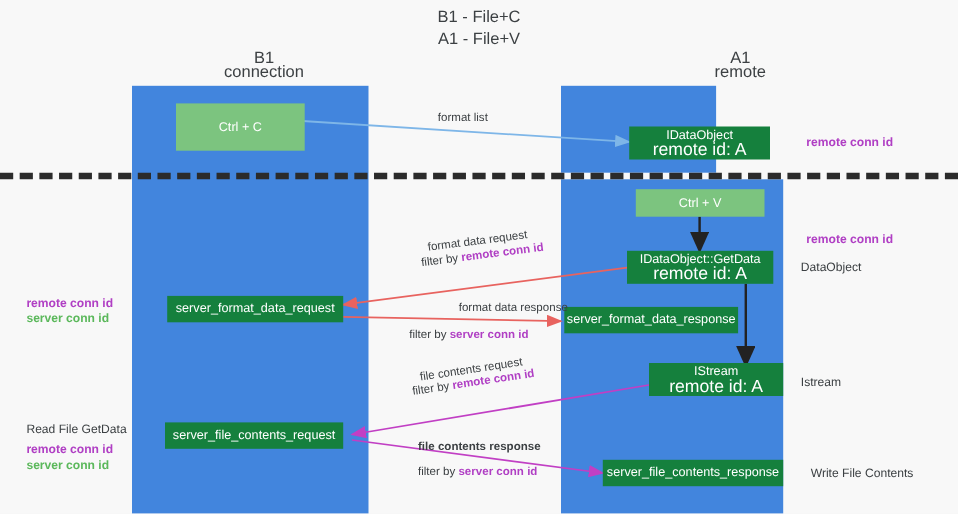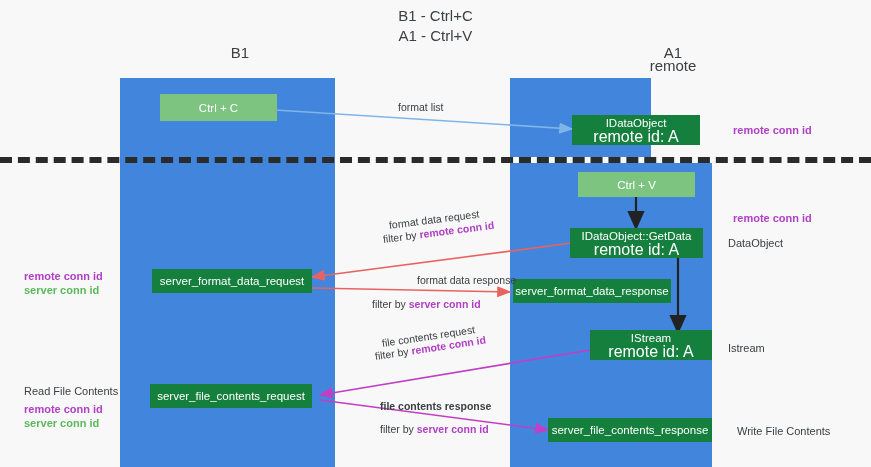--- a/index.html
+++ b/index.html
@@ -107,30 +107,31 @@
     overflow: visible;
     pointer-events: none;
   }
 </style>
 </head>
 <body>
 
 <div id="canvas">
 
   <div class="title">
-    <div>B1 - Ctrl+C</div>
-    <div>A1 - Ctrl+V</div>
+    <div>B1 - File+C</div>
+    <div>A1 - File+V</div>
   </div>
 
   <div class="lane b1"></div>
   <div class="lane a1" style="top:78px;height:79px;"></div>
   <div class="lane a1b" style="top:163px;height:304px;"></div>
 
   <div class="col-head b1">
     <div>B1</div>
+    <div>connection</div>
   </div>
   <div class="col-head a1">
     <div>A1</div>
     <div>remote</div>
   </div>
 
   <div class="dashed-sep"></div>
 
   <svg class="edges">
     <defs>
@@ -158,21 +159,21 @@
 
     <path d="M 678 258 L 678 330" stroke="#222222" stroke-width="2.2" fill="none" marker-end="url(#ar-blk)"></path>
 
     <path d="M 668 278 L 668 258" stroke="#222222" stroke-width="0" fill="none"></path>
 
     <line x1="590" y1="350" x2="320" y2="395" stroke="#c13fc4" stroke-width="1.6" marker-end="url(#ar-mag)"></line>
 
     <line x1="320" y1="400" x2="548" y2="430" stroke="#c13fc4" stroke-width="1.6" marker-end="url(#ar-mag)"></line>
   </svg>
 
-  <div class="node green" style="left:160px;top:94px;width:117px;height:27px;">
+  <div class="node green" style="left:160px;top:94px;width:117px;height:43px;">
     <span>Ctrl + C</span>
   </div>
 
   <div class="node orange" style="left:572px;top:115px;width:128px;height:30px;">
     <span>IDataObject</span>
     <span class="l2">remote id: A</span>
   </div>
 
   <div class="node green" style="left:578px;top:172px;width:117px;height:25px;">
     <span>Ctrl + V</span>
@@ -210,21 +211,21 @@
 
   <div class="ann" style="left:728px;top:236px;">DataObject</div>
 
   <div class="ann" style="left:728px;top:341px;">Istream</div>
 
   <div class="ann" style="left:737px;top:424px;">Write File Contents</div>
 
   <div class="ann purple" style="left:24px;top:269px;">remote conn id</div>
   <div class="ann green-t" style="left:24px;top:283px;">server conn id</div>
 
-  <div class="ann" style="left:24px;top:384px;">Read File Contents</div>
+  <div class="ann" style="left:24px;top:384px;">Read File GetData</div>
   <div class="ann purple" style="left:24px;top:402px;">remote conn id</div>
   <div class="ann green-t" style="left:24px;top:416px;">server conn id</div>
 
   <div class="elabel" style="left:398px;top:101px;">format list</div>
 
   <div class="elabel" style="left:389px;top:219px;transform:rotate(-7.3deg);">format data request</div>
   <div class="elabel" style="left:383px;top:233px;transform:rotate(-7.3deg);">
     <span>filter by </span><span class="purple">remote conn id</span>
   </div>
 

